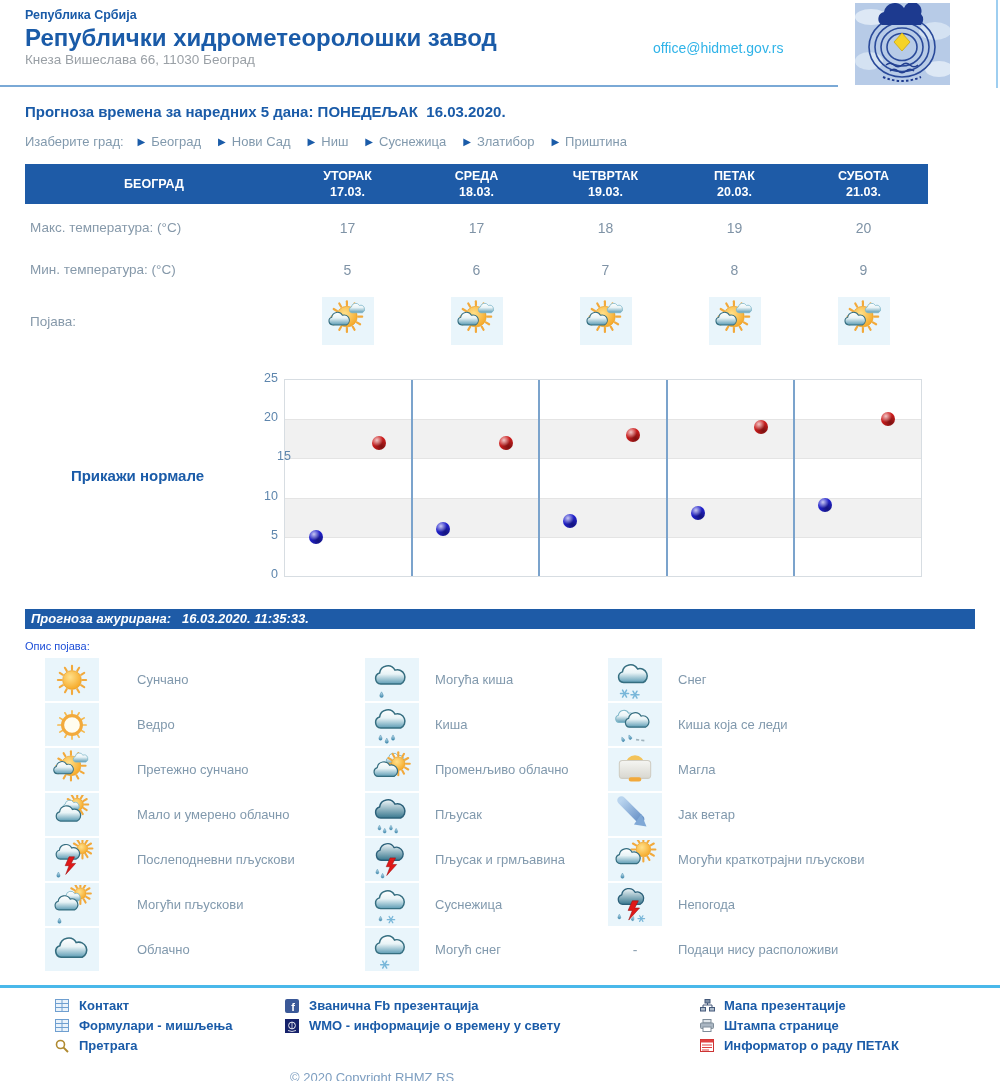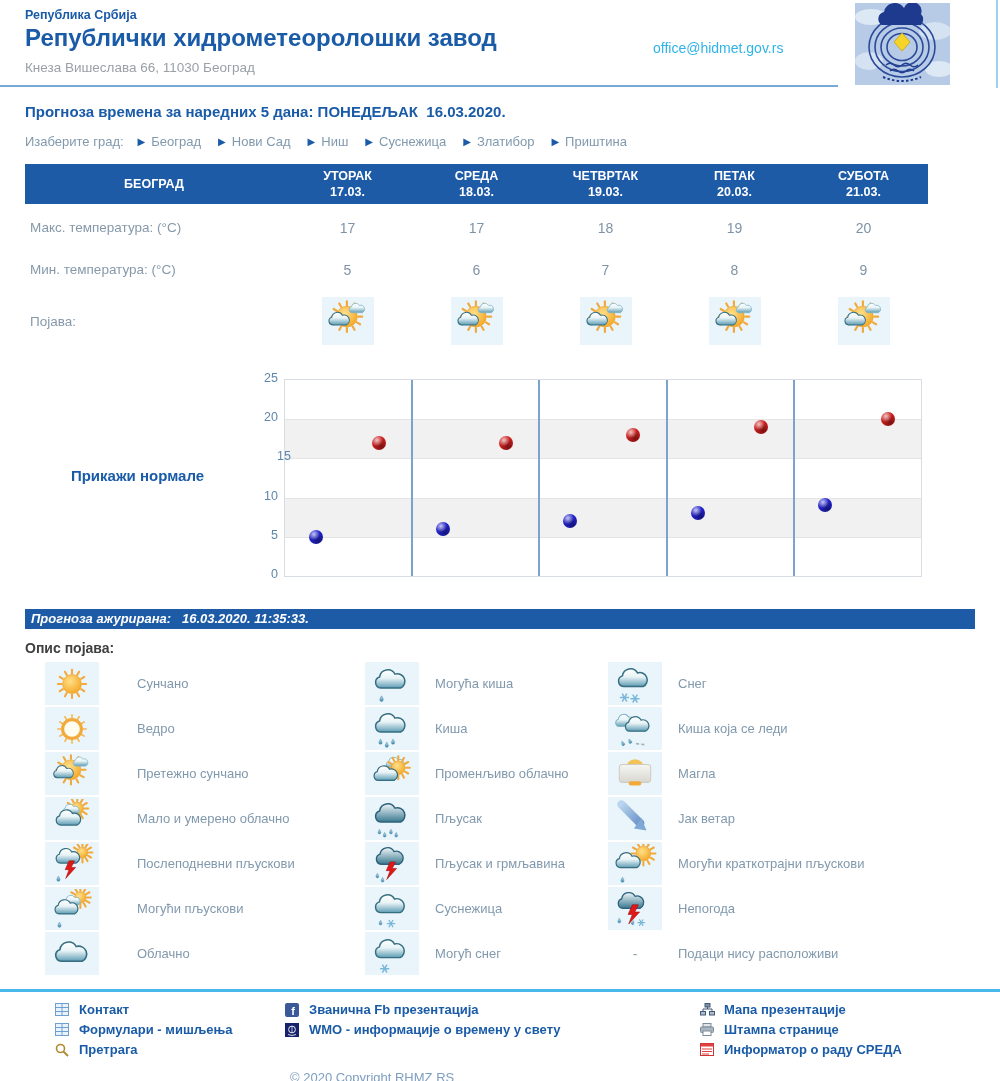--- a/index.html
+++ b/index.html
@@ -2,21 +2,21 @@
 <html><head>
 <meta charset="utf-8">
 <style>
   html,body{margin:0;padding:0;background:#fff;}
   .page{position:relative;width:1000px;height:1081px;background:#fff;overflow:hidden;
         font-family:"Liberation Sans",sans-serif;}
   
   .header{position:relative;padding:8px 25px 0;height:78px;}
   .h-country{color:#1a5ba8;font-weight:bold;font-size:12.5px;}
   .h-org{color:#1a5ba8;font-weight:bold;font-size:24px;margin-top:2px;}
-  .h-addr{color:#9aa0a6;font-size:13.5px;margin-top:8px;}
+  .h-addr{color:#9aa0a6;font-size:13.5px;margin-top:0;}
   .h-email{position:absolute;left:653px;top:40px;font-size:14px;color:#2fb3e8;cursor:pointer;text-decoration:none;}
   .h-rule{position:absolute;left:0;top:85px;width:838px;height:2px;background:#7aa9d6;}
   .h-edge{position:absolute;right:2px;top:0;width:2px;height:88px;background:#9ecef0;}
   .h-logo{position:absolute;left:855px;top:3px;width:95px;height:82px;}
   
   .title{margin:17px 25px 0;color:#1a5ba8;font-weight:bold;font-size:15px;white-space:pre;}
   .cityrow{margin:13px 25px 0;font-size:13px;color:#8199ad;display:flex;align-items:center;}
   .cityrow .lbl{margin-right:14px;}
   .city{display:inline-flex;align-items:center;margin-right:17px;cursor:pointer;color:#8199ad;}
   .city .arr{color:#1a5ba8;font-size:10px;margin-right:6px;}
@@ -37,21 +37,21 @@
   .chart-wrap{position:relative;width:680px;height:224px;}
   .plot{position:absolute;left:34px;top:8px;width:636px;height:196px;border:1px solid #d7dde2;background:#fff;}
   .ytick{position:absolute;width:28px;text-align:right;font-size:12.5px;color:#5e86ad;}
   .band{position:absolute;left:0;width:100%;height:39px;background:#f1f1f1;}
   .gline{position:absolute;left:0;width:100%;height:1px;background:#e4e4e4;}
   .vdiv{position:absolute;top:0;width:2px;height:100%;background:#7ba3cc;}
   .dot{position:absolute;width:14px;height:14px;border-radius:50%;}
   
   .updated{margin:14px 25px 0;height:20px;background:#1e5ba7;color:#fff;font-style:italic;font-weight:bold;
            font-size:13px;line-height:20px;padding-left:6px;white-space:pre;}
-  .legend-h{margin:11px 25px 0;color:#404040;font-weight:bold;font-size:14px;}
+  .legend-h{margin:11px 25px 0;color:#1d4ed8;font-weight:normal;font-size:11px;}
   .legend{display:flex;margin:5px 25px 0;}
   .lcol{display:flex;flex-direction:column;}
   .lcol1{width:320px;margin-left:20px;}
   .lcol2{width:243px;}
   .lcol3{flex:1;}
   .litem{height:45px;display:flex;align-items:center;}
   .licon{width:54px;height:43px;background:#e9f5fb;display:flex;align-items:center;justify-content:center;flex:none;}
   .licon.none{background:transparent;color:#90a4b4;font-size:14px;justify-content:center;}
   .llabel{font-size:13px;color:#8199ad;}
   .lcol1 .llabel{margin-left:38px;}
@@ -758,19 +758,19 @@
         <div class="fitem">
           <span class="fic">
             <svg width="14" height="13" viewBox="0 0 14 13">
               <rect x="0.5" y="0.5" width="13" height="12" fill="#fff" stroke="#cc3333"></rect>
               <rect x="0.5" y="0.5" width="13" height="3" fill="#e04040"></rect>
               <line x1="2" y1="6" x2="12" y2="6" stroke="#e04040"></line>
               <line x1="2" y1="8.5" x2="12" y2="8.5" stroke="#e04040"></line>
               <line x1="2" y1="11" x2="9" y2="11" stroke="#e04040"></line>
             </svg>
           </span>
-          <span>Информатор о раду СРЕДА</span>
+          <span>Информатор о раду ПЕТАК</span>
         </div>
       </div>
     </div>
 
   <div class="copyright">© 2020 Copyright RHMZ RS</div>
 </div>
 
 </body></html>

